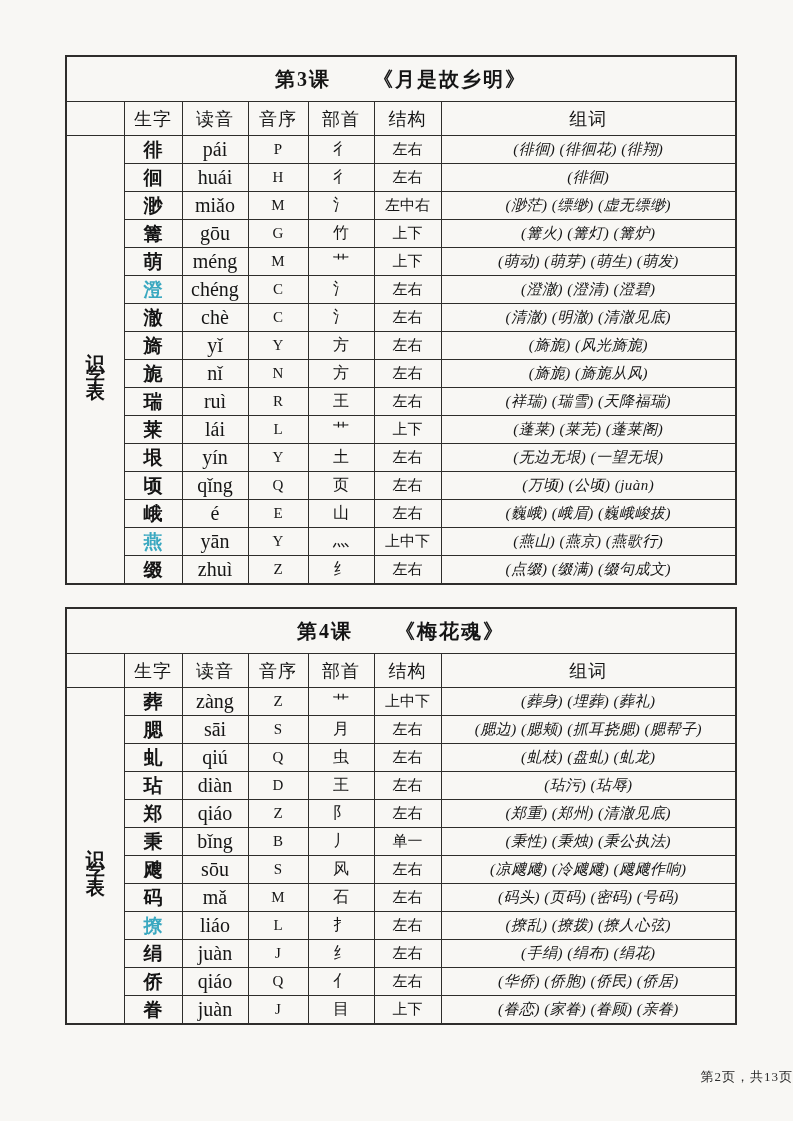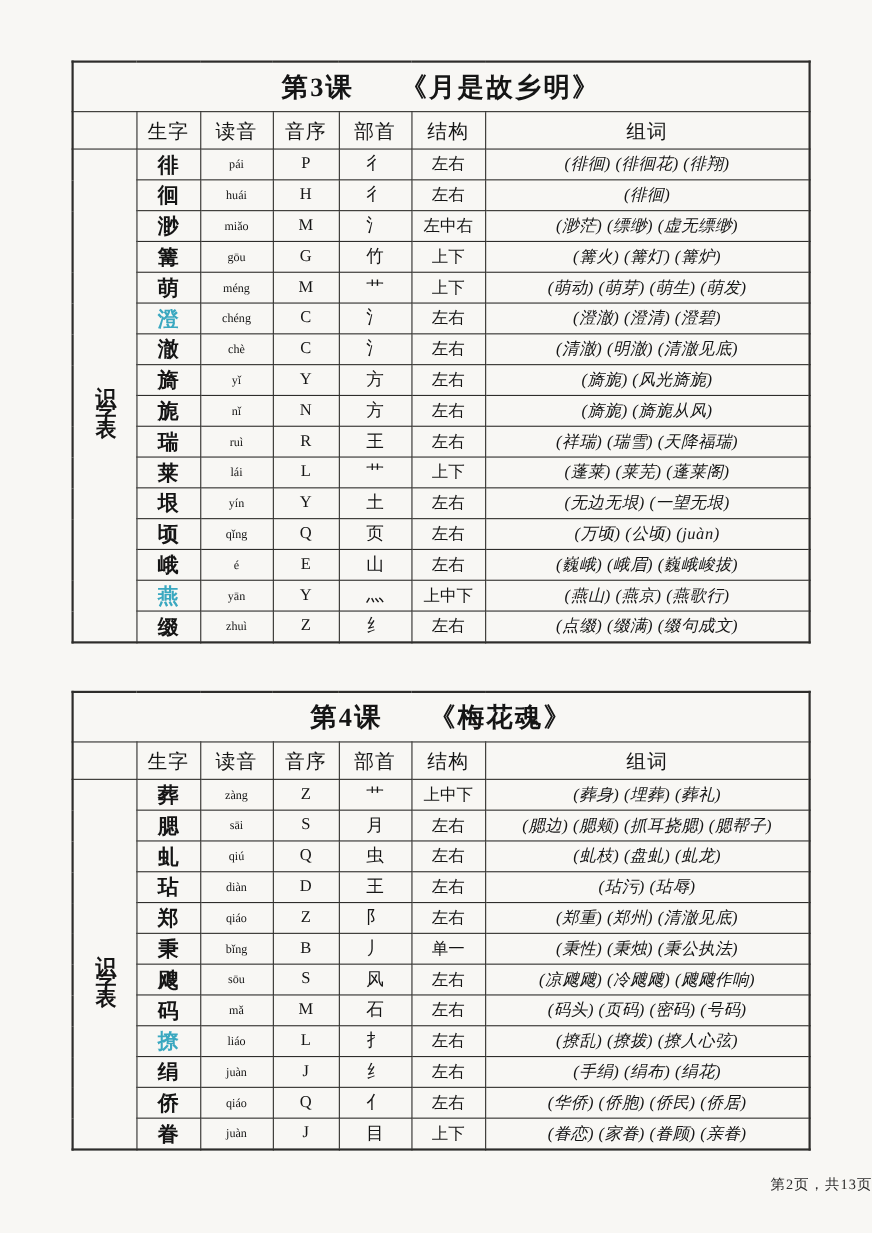--- a/index.html
+++ b/index.html
@@ -21,33 +21,33 @@
     left: 65px;
     top: 55px;
     width: 670px;
   }
   table.vocab {
     border-collapse: collapse;
     table-layout: fixed;
     width: 670px;
     background: transparent;
   }
-  table.vocab + table.vocab { margin-top: 43px; }
+  table.vocab + table.vocab { margin-top: 22px; }
   table.vocab td {
     border: 1.5px solid #2e2d2b;
     text-align: center;
     vertical-align: middle;
     padding: 0 2px;
     overflow: hidden;
     white-space: nowrap;
   }
   table.vocab { border: 2.5px solid #2e2d2b; }
   .title-row td {
     height: 44px;
-    font-size: 24px;
+    font-size: 20px;
     font-weight: bold;
     letter-spacing: 2px;
   }
   .title-row .lesson-name { margin-left: 42px; }
   .header-row td {
     height: 33px;
     font-size: 18px;
     font-weight: normal;
     letter-spacing: 1px;
   }
@@ -59,21 +59,21 @@
     font-size: 19px;
     font-weight: bold;
     letter-spacing: 14px;
     display: inline-block;
   }
   .char-cell {
     font-weight: bold;
     font-size: 19px;
   }
   .char-cell.blue { color: #3aa8c0; }
-  .pinyin-cell { font-size: 11px; }
+  .pinyin-cell { font-size: 20px; }
   .initial-cell { font-size: 15px; }
   .radical-cell { font-size: 16px; }
   .structure-cell { font-size: 15px; }
   .words-cell { font-size: 15px; letter-spacing: 0.5px; font-style: italic; }
   .footer {
     position: absolute;
     left: 0;
     width: 100%;
     top: 1068px;
     text-align: right;

